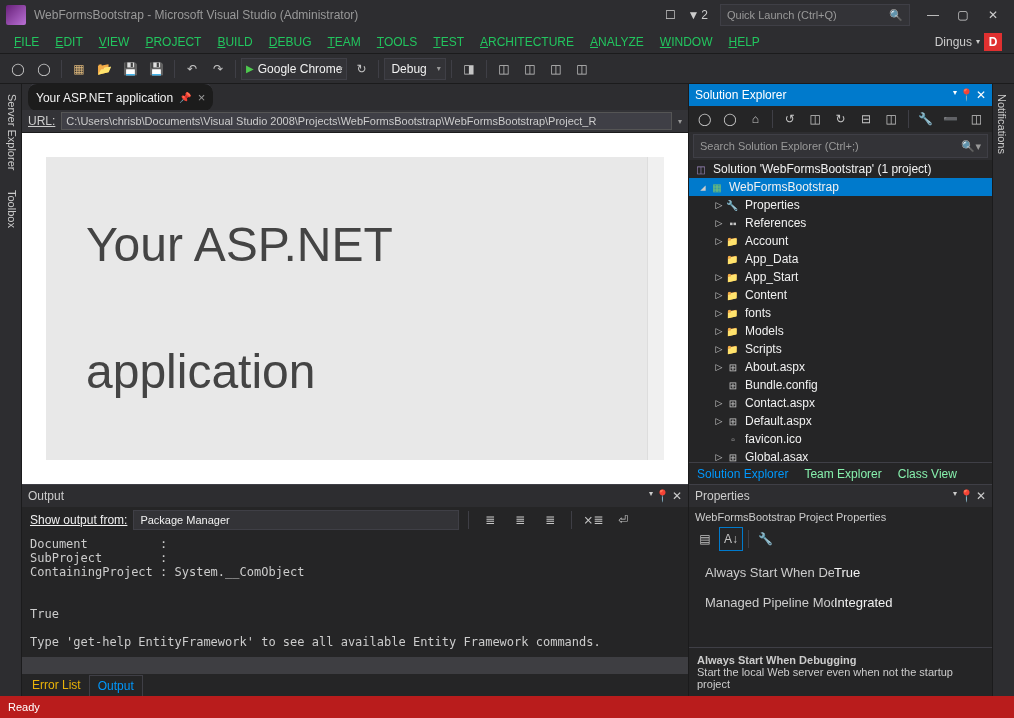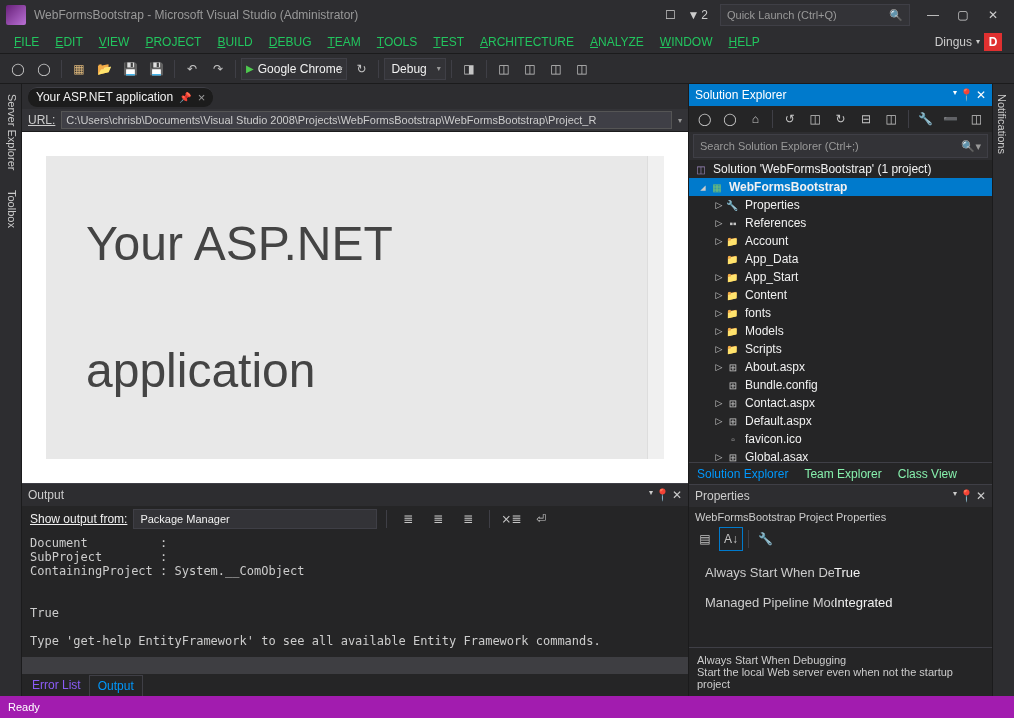--- a/index.html
+++ b/index.html
@@ -23,38 +23,38 @@
 .tb-sep { width: 1px; height: 18px; background: #3f3f46; margin: 0 3px; }
 .tb-dropdown { height: 22px; background: #333337; border: 1px solid #3f3f46; color: #f1f1f1; padding: 0 18px 0 6px; display: flex; align-items: center; position: relative; cursor: pointer; }
 .tb-dropdown::after { content: '▾'; position: absolute; right: 4px; font-size: 8px; color: #999; }
 .play-btn { display: flex; align-items: center; gap: 4px; padding: 0 4px; }
 .play-icon { color: #4ec94e; font-size: 10px; }
 .main-area { flex: 1; display: flex; overflow: hidden; }
 .left-tabs { width: 22px; background: #2d2d30; display: flex; flex-direction: column; border-right: 1px solid #1b1b1c; }
 .vert-tab { writing-mode: vertical-rl; padding: 10px 3px; color: #ccc; cursor: pointer; font-size: 11px; }
 .editor-col { flex: 1; display: flex; flex-direction: column; overflow: hidden; }
 .doc-tabs { height: 26px; background: #2d2d30; display: flex; align-items: center; padding-left: 6px; }
-.doc-tab { background: #1c1c1c; height: 20px; display: flex; align-items: center; padding: 0 8px; gap: 6px; color: #f1f1f1; border-top: 1px solid #3f3f46; border-radius: 9px; }
+.doc-tab { background: #1c1c1c; height: 28px; display: flex; align-items: center; padding: 0 8px; gap: 6px; color: #f1f1f1; border-top: 1px solid #3f3f46; border-radius: 9px; }
 .tab-close { color: #999; font-size: 13px; cursor: pointer; }
 .urlbar { height: 24px; background: #333337; display: flex; align-items: center; padding: 0 6px; gap: 6px; border-bottom: 1px solid #1b1b1c; }
 .urlbar-label { color: #ccc; text-decoration: underline; }
 .url-input { flex: 1; background: #3f3f46; border: 1px solid #555; height: 18px; color: #ccc; padding: 0 4px; font-size: 11px; display: flex; align-items: center; overflow: hidden; white-space: nowrap; }
 .browser-view { flex: 1; background: #fff; padding: 24px; position: relative; display: flex; }
 .browser-content { flex: 1; background: #e8e8e8; padding: 45px 40px; }
 .browser-heading { font-size: 48px; font-weight: 300; color: #444; line-height: 1.8; }
 .browser-scroll { width: 17px; background: #f0f0f0; border-left: 1px solid #ddd; }
 .output-panel { height: 220px; background: #252526; display: flex; flex-direction: column; border-top: 1px solid #3f3f46; }
 .panel-header { height: 22px; background: #2d2d30; display: flex; align-items: center; justify-content: space-between; padding: 0 6px; color: #ccc; }
 .panel-tools { display: flex; gap: 2px; }
 .output-toolbar { height: 26px; display: flex; align-items: center; padding: 0 8px; gap: 6px; }
-.output-select { background: #333337; border: 1px solid #3f3f46; color: #f1f1f1; height: 20px; width: 244px; padding: 0 6px; font-size: 11px; display: flex; align-items: center; }
+.output-select { background: #333337; border: 1px solid #3f3f46; color: #f1f1f1; height: 20px; width: 326px; padding: 0 6px; font-size: 11px; display: flex; align-items: center; }
 .output-text { flex: 1; font-family: Consolas, monospace; font-size: 12px; color: #ccc; padding: 4px 8px; white-space: pre; overflow: hidden; }
 .output-hscroll { height: 17px; background: #3e3e42; }
 .bottom-tabs { height: 22px; display: flex; align-items: center; padding: 0 2px; gap: 0; }
-.btm-tab { padding: 3px 8px; color: #8b5cf6; cursor: pointer; }
+.btm-tab { padding: 3px 8px; color: #eab308; cursor: pointer; }
 .btm-tab.active { color: #0097fb; border: 1px solid #3f3f46; border-bottom: none; }
 .right-col { width: 304px; display: flex; flex-direction: column; border-left: 1px solid #1b1b1c; }
 .right-tabs-outer { width: 22px; background: #2d2d30; border-left: 1px solid #1b1b1c; }
 .panel-title { height: 22px; background: #007acc; color: #fff; display: flex; align-items: center; justify-content: space-between; padding: 0 6px; font-size: 12px; }
 .panel-title.dim { background: #2d2d30; color: #ccc; }
 .se-toolbar { height: 26px; display: flex; align-items: center; padding: 0 4px; gap: 2px; background: #252526; }
 .se-search { height: 24px; background: #333337; border: 1px solid #3f3f46; margin: 2px 4px; display: flex; align-items: center; padding: 0 6px; color: #999; font-size: 11px; }
 .se-search-text { flex: 1; }
 .tree { flex: 1; background: #252526; overflow-y: auto; font-size: 12px; }
 .tree-row { height: 18px; display: flex; align-items: center; color: #f1f1f1; cursor: pointer; white-space: nowrap; }
@@ -71,22 +71,22 @@
 .se-btm-tab { padding: 3px 8px; color: #86efac; cursor: pointer; }
 .se-btm-tab.active { color: #0097fb; }
 .props-panel { height: 212px; display: flex; flex-direction: column; background: #252526; border-top: 1px solid #3f3f46; }
 .props-header { padding: 4px 6px; color: #ccc; font-size: 11px; }
 .props-toolbar { height: 24px; display: flex; align-items: center; padding: 0 4px; gap: 2px; }
 .props-grid { flex: 1; overflow: hidden; }
 .props-row { display: flex; height: 18px; align-items: center; font-size: 13px; color: #ccc; margin-top: 12px; }
 .props-name { width: 145px; padding-left: 16px; overflow: hidden; white-space: nowrap; }
 .props-val { flex: 1; color: #f1f1f1; }
 .props-desc { border-top: 1px solid #3f3f46; padding: 6px 8px; font-size: 11px; color: #ccc; }
-.props-desc-title { font-weight: normal; }
-.statusbar { height: 22px; background: #a21caf; color: #fff; display: flex; align-items: center; padding: 0 8px; font-size: 11px; }
+.props-desc-title { font-weight: bold; }
+.statusbar { height: 22px; background: #b91c1c; color: #fff; display: flex; align-items: center; padding: 0 8px; font-size: 11px; }
 .pin { font-size: 10px; }
 .flag-count { background: #2d2d30; color: #ccc; padding: 0 4px; display: flex; align-items: center; gap: 2px; }
 </style>
 </head>
 <body>
 
 <div class="titlebar">
   <div class="vs-logo"></div>
   <div class="title-text">WebFormsBootstrap - Microsoft Visual Studio (Administrator)</div>
   <div class="title-spacer"></div>
@@ -251,21 +251,21 @@
       <span>🔍▾</span>
     </div>
     <div class="tree">
       <div class="tree-row" style="padding-left:4px">
         <span class="tree-icon sln-icon">◫</span>
         <span>Solution 'WebFormsBootstrap' (1 project)</span>
       </div>
       <div class="tree-row selected" style="padding-left:8px">
         <span class="tree-arrow open"></span>
         <span class="tree-icon proj-icon">▦</span>
-        <span style="font-weight:bold">WebFormsBootstrap</span>
+        <span style="font-weight:normal">WebFormsBootstrap</span>
       </div>
       <div id="tree-nodes">
           <div class="tree-row" style="padding-left: 24px;">
             <span class="tree-arrow closed"></span>
             <span class="tree-icon file-icon">🔧</span>
             <span>Properties</span>
           </div>
           <div class="tree-row" style="padding-left: 24px;">
             <span class="tree-arrow closed"></span>
             <span class="tree-icon file-icon">▪▪</span>

